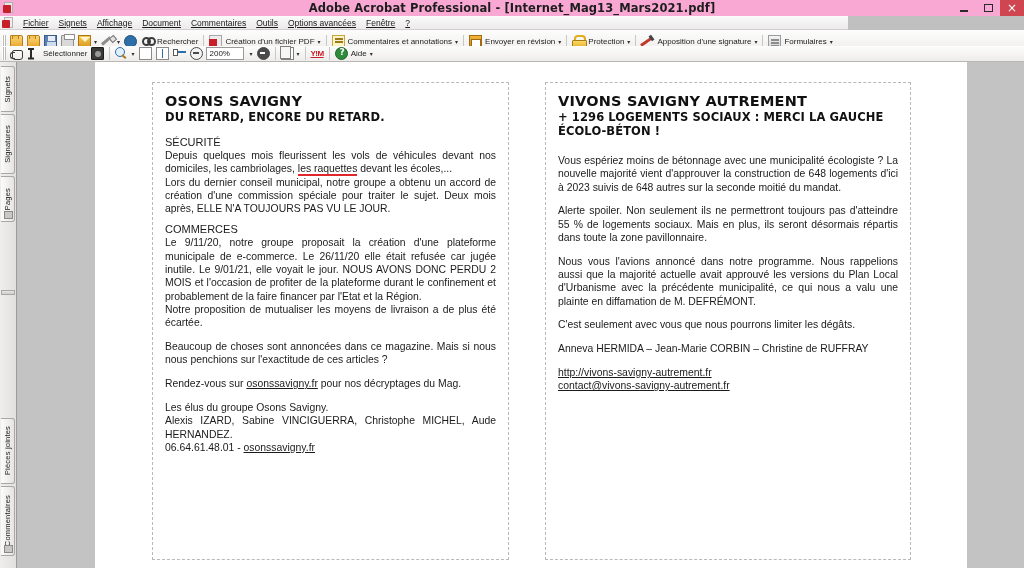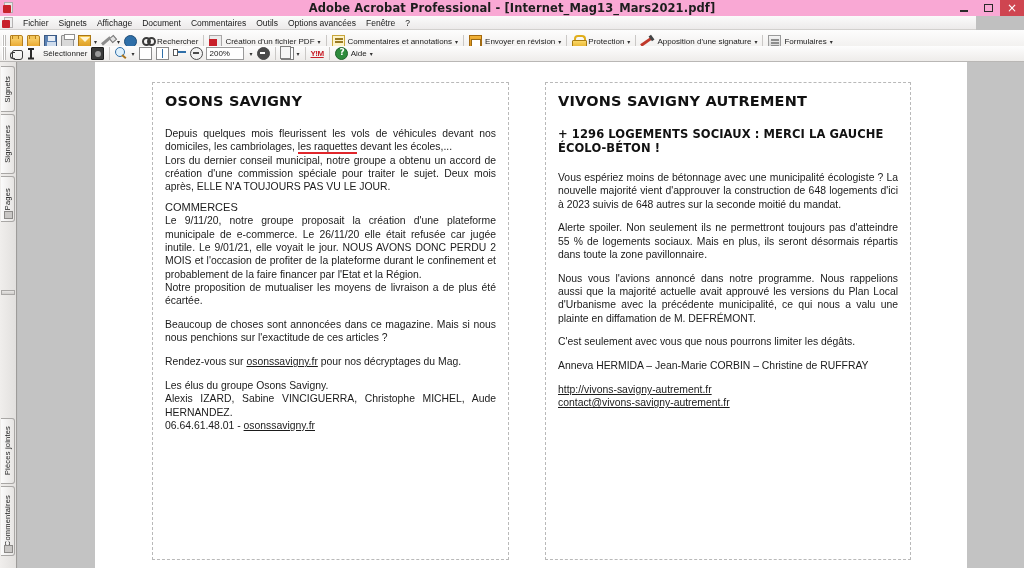--- a/index.html
+++ b/index.html
@@ -40,24 +40,24 @@
     width: 24px; height: 16px; position: relative;
     display: flex; align-items: center; justify-content: center;
   }
   .tb-btn.close { background: #cf4550; }
   .tb-btn .min { width: 8px; height: 2px; background: #2a2a2a; margin-top: 5px; }
   .tb-btn .rest { width: 9px; height: 8px; border: 1.5px solid #2a2a2a; }
   .tb-btn .x { color: #fff; font-size: 12px; line-height: 12px; font-family: "DejaVu Sans", sans-serif; }
 
   
   .menubar {
-    position: absolute; top: 16px; left: 0; width: 976px; height: 14px;
+    position: absolute; top: 16px; left: 0; width: 848px; height: 14px;
     background: linear-gradient(#fbfbfb, #eceaea);
     border-bottom: 1px solid #d2d0ce;
-    display: flex; align-items: center; font-size: 8.5px; color: #1a1a1a;
+    display: flex; align-items: center; font-size: 8.5px; color: #1a1a1a; text-decoration: underline;
   }
   .menu-logo {
     width: 13px; height: 12px; margin: 0 3px 0 2px; position: relative; flex: 0 0 auto;
   }
   .menu-logo .pg { position: absolute; left:2px; top:0; width: 9px; height: 11px; background:#efefef; border:1px solid #b5b3b3; }
   .menu-logo .pk { position: absolute; left:0px; top:3px; width:8px; height:8px; background:#c8202a; border-radius:1px; }
   .menu-item { padding: 0 5px; line-height: 14px; white-space: nowrap; cursor: default; }
 
   
   .toolbar {
@@ -187,21 +187,21 @@
     border: 1px dashed #b9b9b9;
     padding: 10px 12px 8px 12px;
     color: #1b1b1b;
   }
   .colbox.left  { left: 57px;  width: 357px; height: 478px; }
   .colbox.right { left: 450px; width: 366px; height: 478px; }
 
   h1.grp {
     font-size: 14.5px; font-weight: bold; letter-spacing: .2px;
     font-family: "DejaVu Sans", sans-serif;
-    margin-bottom: 18px; color: #111;
+    margin-bottom: 1px; color: #111;
   }
   h2.sub {
     font-size: 11.5px; font-weight: bold; letter-spacing: .1px;
     font-family: "DejaVu Sans", sans-serif;
     margin-bottom: 11px; line-height: 14px; color: #111;
   }
   .sechead {
     font-size: 11px; line-height: 14px; margin-top: 2px;
     font-family: "Liberation Sans", sans-serif; color: #1b1b1b;
   }
@@ -398,20 +398,22 @@
       <span>Commentaires</span>
       <span class="dot"></span>
     </div>
   </div>
 
   <div class="docarea">
     <div class="page">
 
       <div class="colbox left">
         <h1 class="grp">OSONS SAVIGNY</h1>
+        <h2 class="sub">DU RETARD, ENCORE DU RETARD.</h2>
+        <div class="sechead">SÉCURITÉ</div>
         <p class="body"><span>Depuis quelques mois fleurissent les vols de véhicules devant nos domiciles, les cambriolages, </span><span class="redmark">les raquettes</span><span> devant les écoles,...</span></p>
         <p class="body">Lors du dernier conseil municipal, notre groupe a obtenu un accord de création d'une commission spéciale pour traiter le sujet. Deux mois après, ELLE N'A TOUJOURS PAS VU LE JOUR.</p>
         <div class="gap-s"></div>
         <div class="sechead">COMMERCES</div>
         <p class="body">Le 9/11/20, notre groupe proposait la création d'une plateforme municipale de e-commerce. Le 26/11/20 elle était refusée car jugée inutile. Le 9/01/21, elle voyait le jour. NOUS AVONS DONC PERDU 2 MOIS et l'occasion de profiter de la plateforme durant le confinement et probablement de la faire financer par l'Etat et la Région.</p>
         <p class="body">Notre proposition de mutualiser les moyens de livraison a de plus été écartée.</p>
         <div class="gap"></div>
         <p class="body">Beaucoup de choses sont annoncées dans ce magazine. Mais si nous nous penchions sur l'exactitude de ces articles ?</p>
         <div class="gap"></div>
         <p class="body"><span>Rendez-vous sur </span><span class="u">osonssavigny.fr</span><span> pour nos décryptages du Mag.</span></p>

